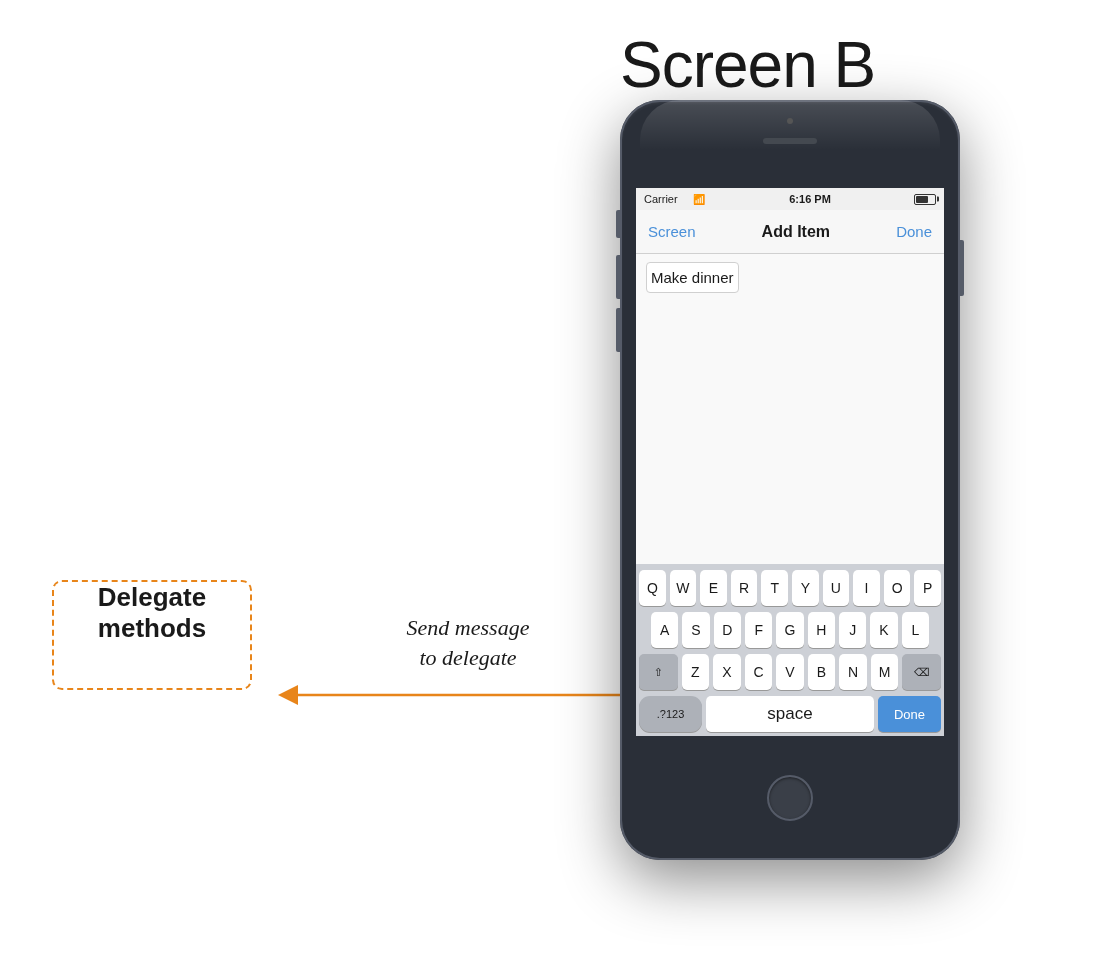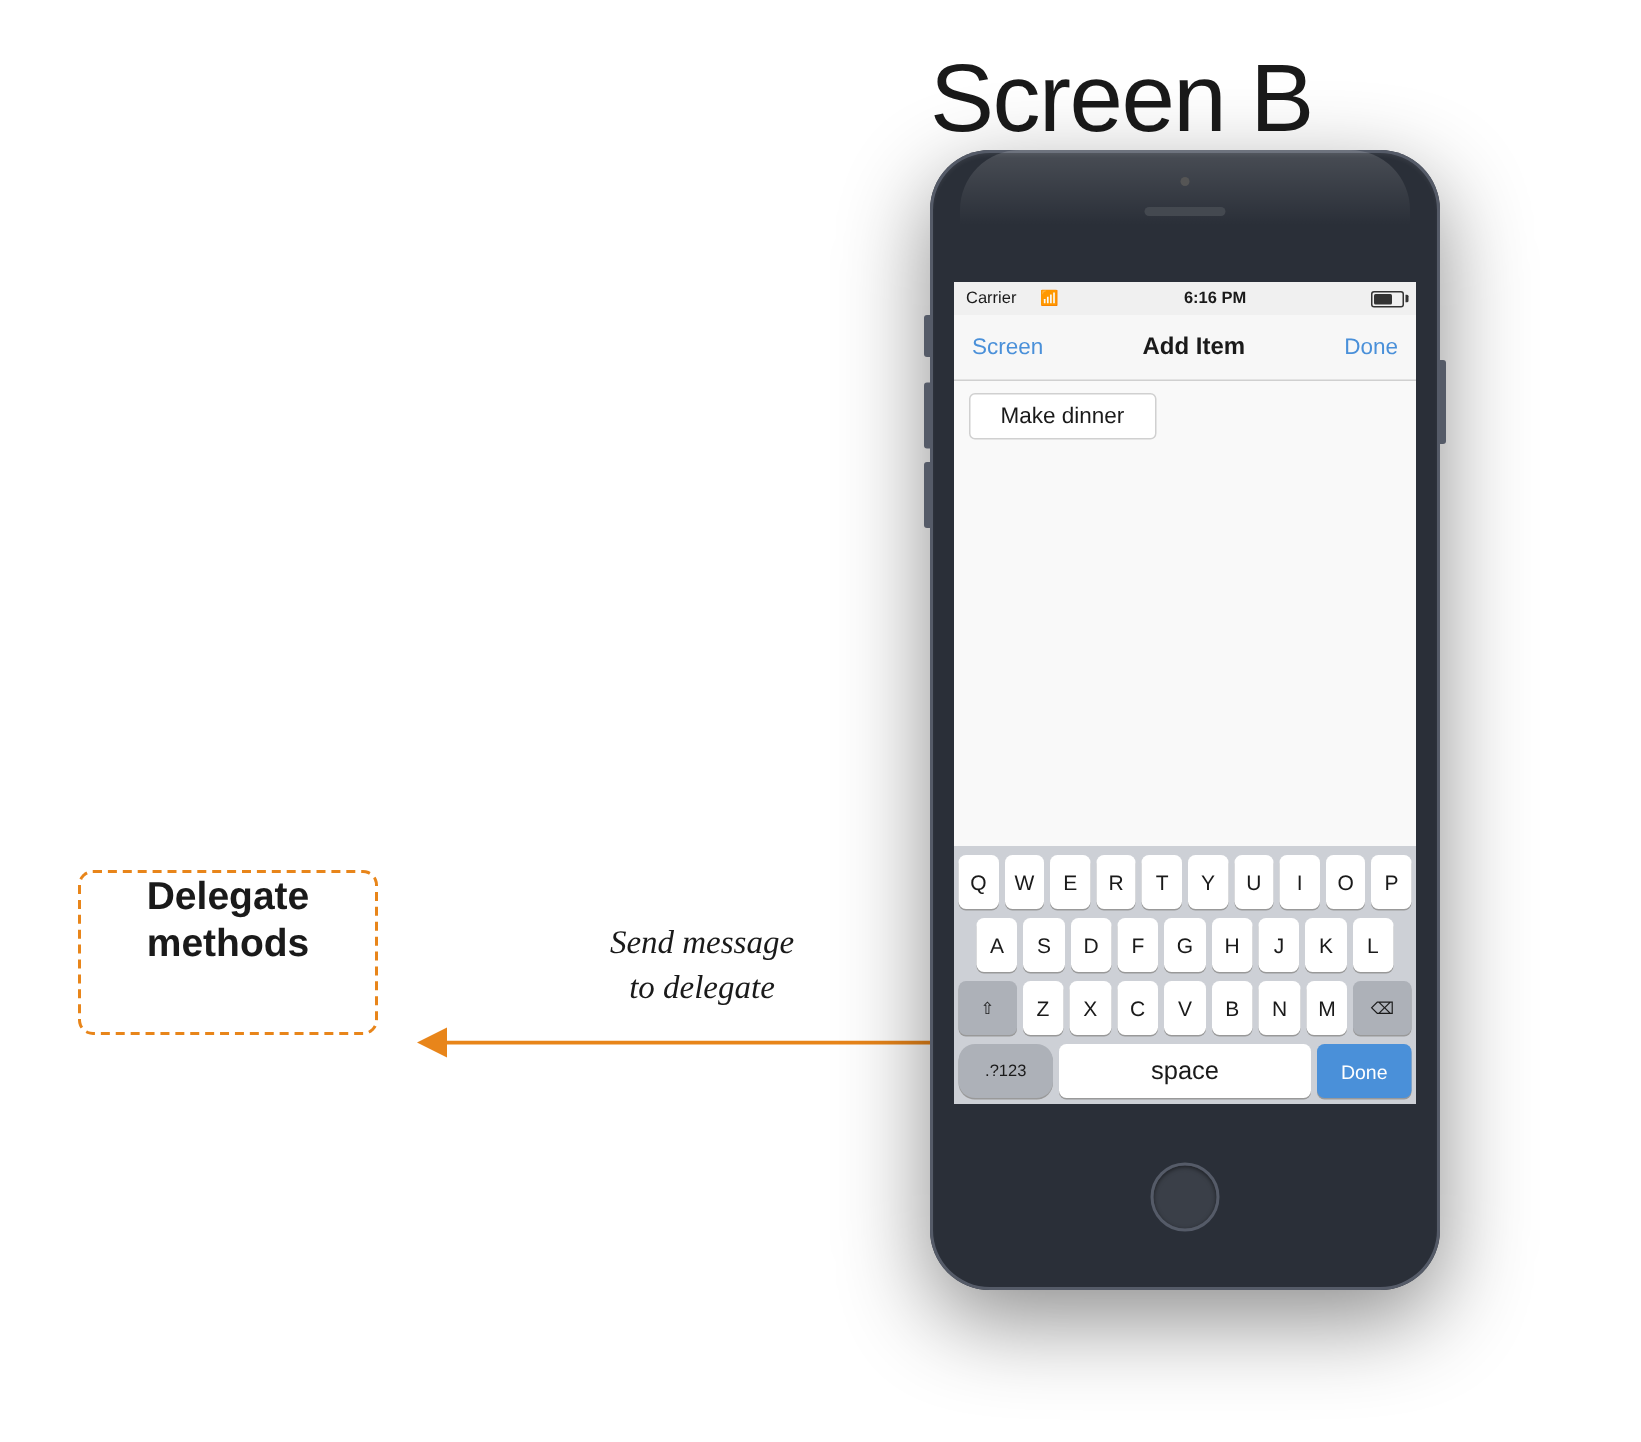--- a/index.html
+++ b/index.html
@@ -192,21 +192,21 @@
       flex: 1;
       background: #f9f9f9;
       padding: 8px 10px;
     }
     .text-content {
       font-size: 15px;
       color: #1a1a1a;
       background: white;
       border: 0.5px solid #d0d0d0;
       border-radius: 4px;
-      padding: 6px 20px;
+      padding: 6px 4px;
       display: inline-block;
     }
 
     
     .keyboard {
       background: #cdd0d6;
       padding: 6px 3px 4px 3px;
       flex-shrink: 0;
     }
     .kb-row {

